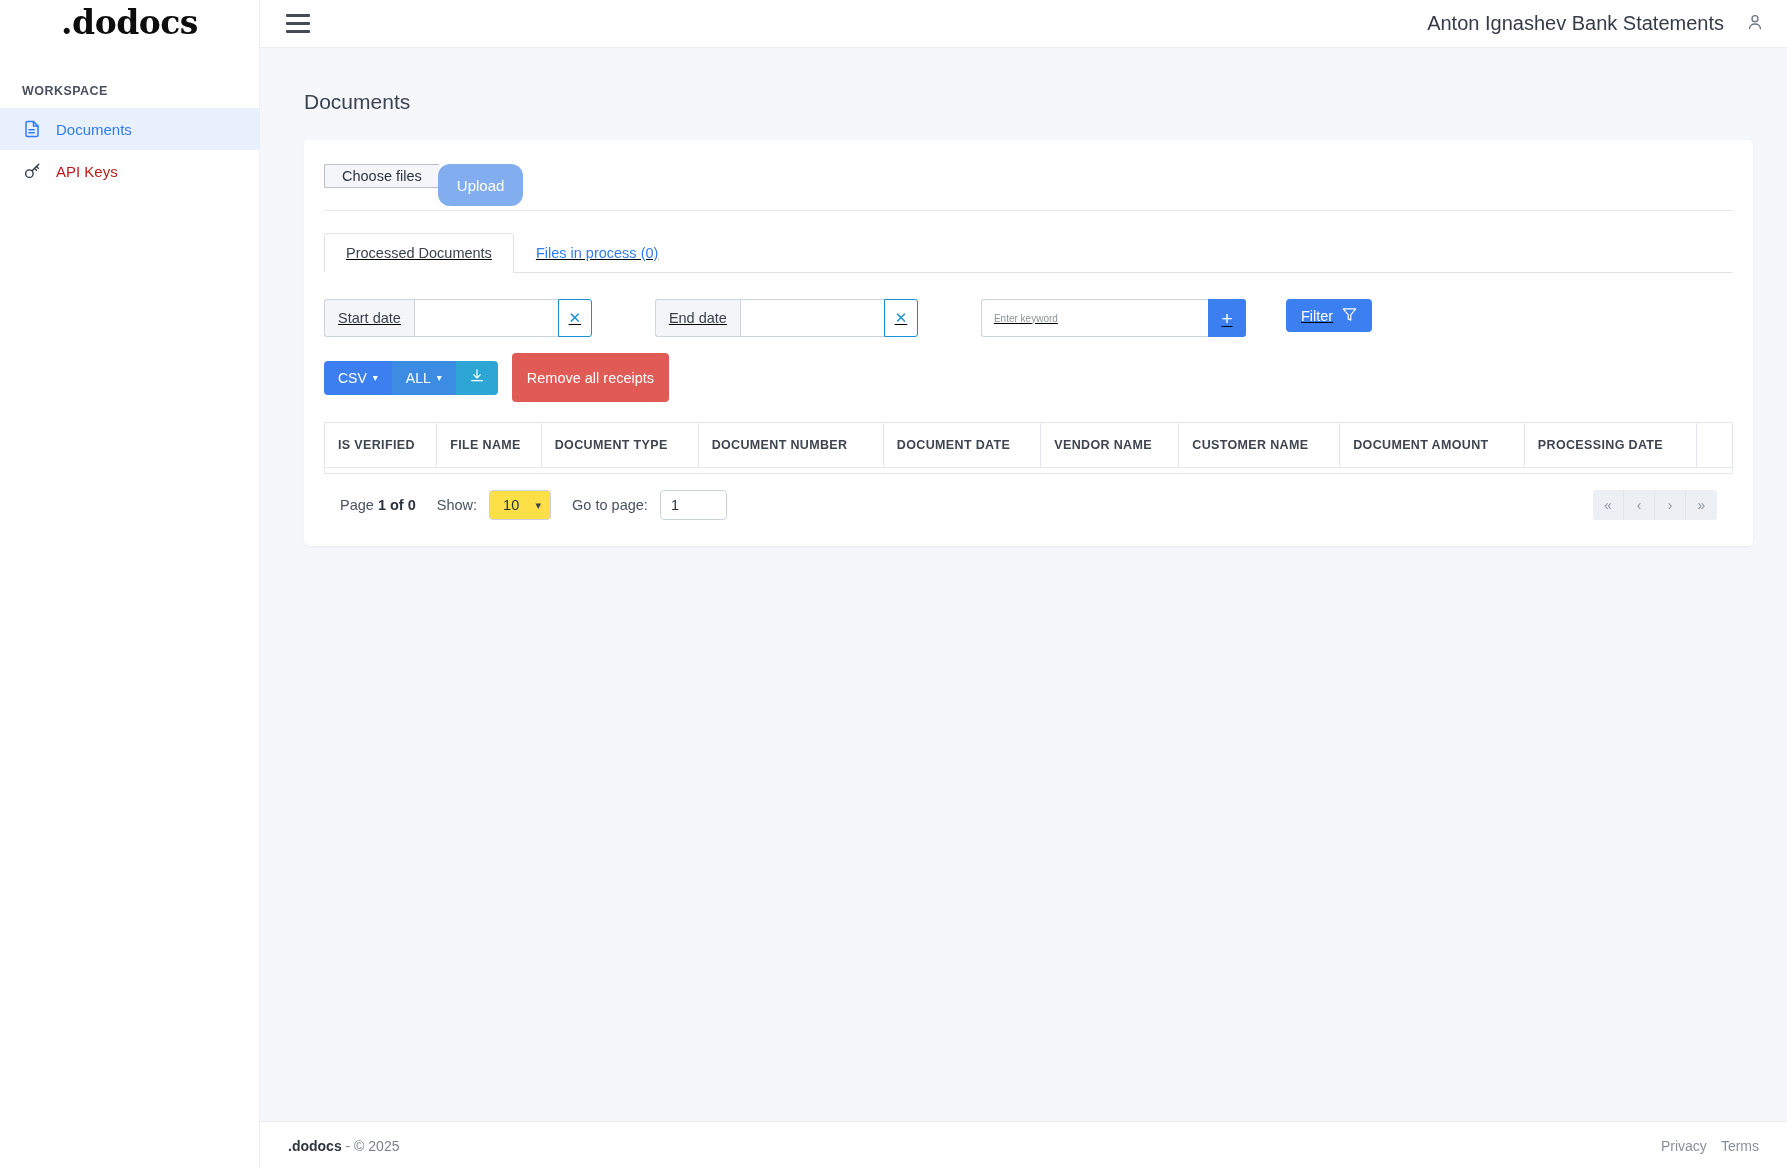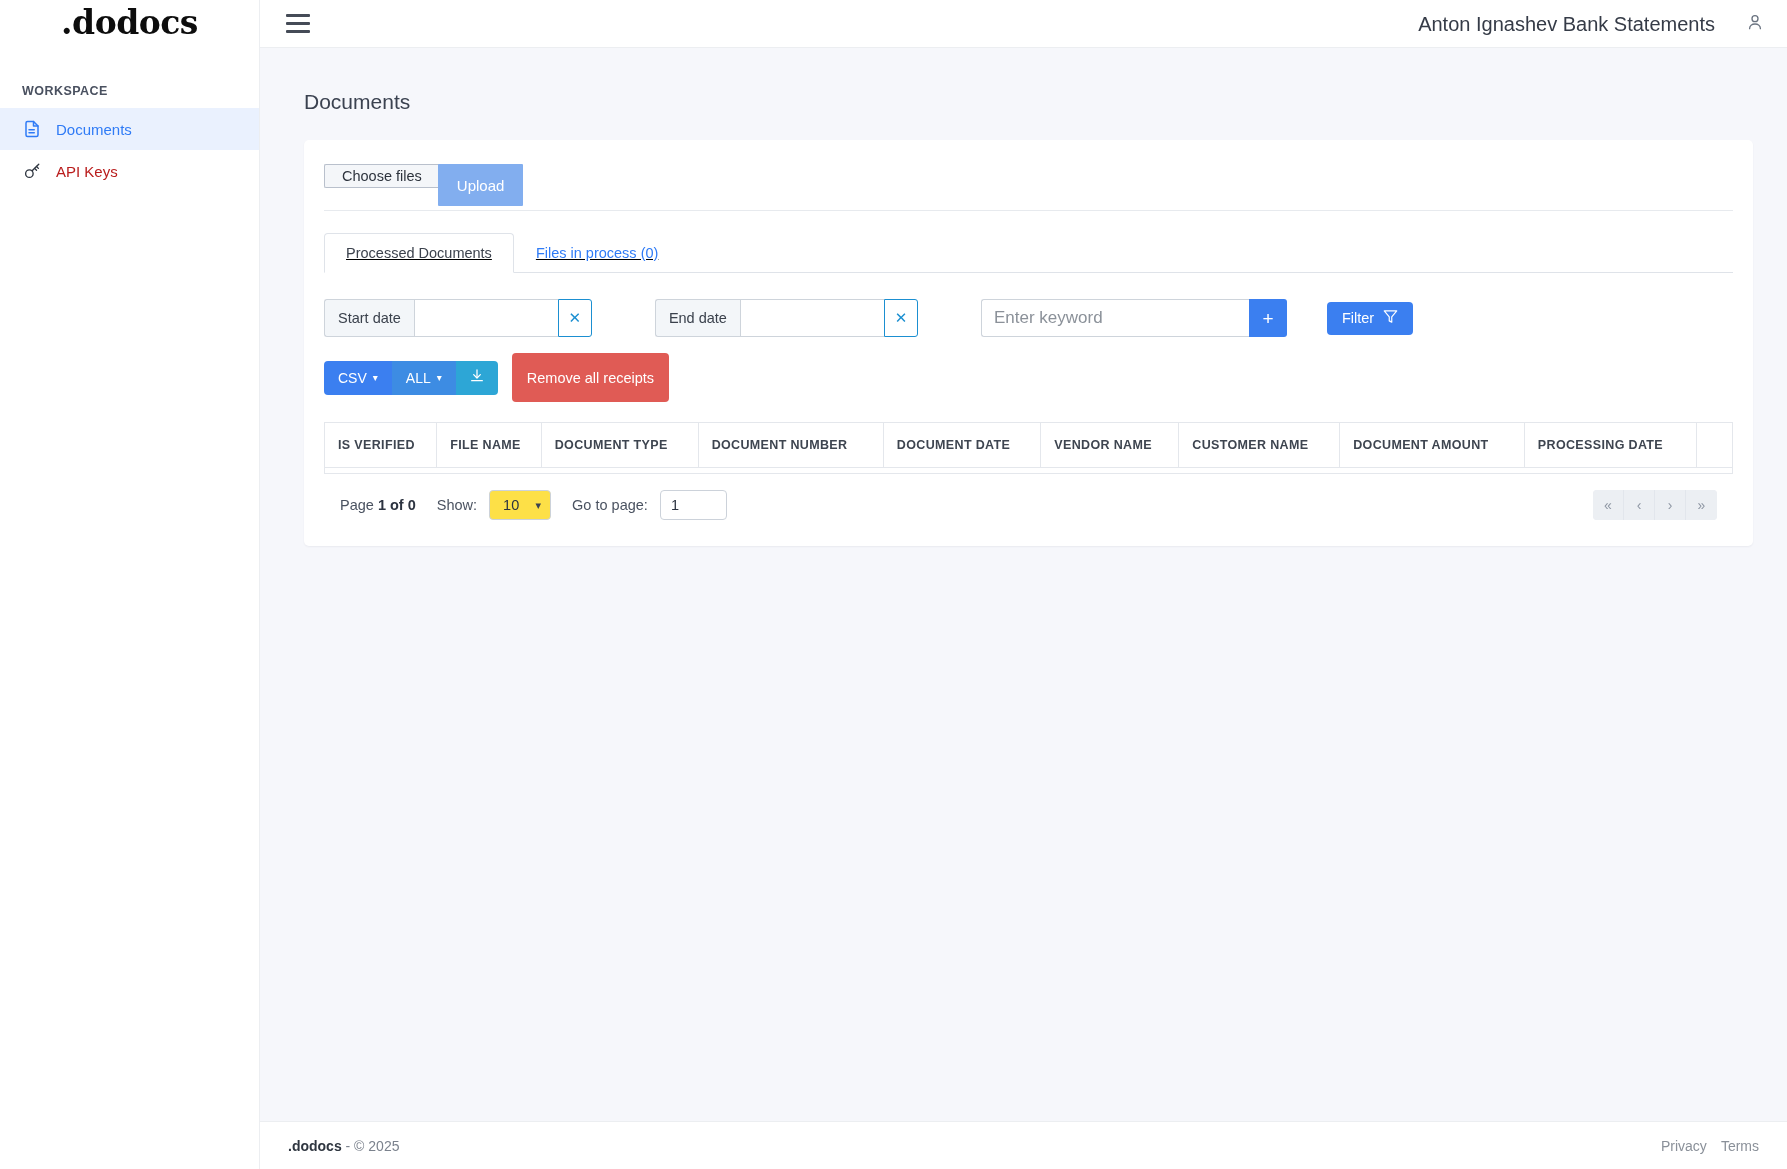--- a/index.html
+++ b/index.html
@@ -48,21 +48,21 @@
     position: relative;
   }
   .topbar {
     height: 48px; min-height: 48px; background: #ffffff;
     border-bottom: 1px solid #eceef1;
     display: flex; align-items: center; justify-content: space-between;
     padding: 0 22px 0 24px;
   }
   .hamburger { display: flex; flex-direction: column; gap: 5px; cursor: pointer; padding: 4px 2px; }
   .hamburger span { display: block; width: 24px; height: 3px; background: #454b57; border-radius: 1px; }
-  .topbar-right { display: flex; align-items: flex-end; gap: 30px; }
+  .topbar-right { display: flex; align-items: center; gap: 21px; }
   .user-name { font-size: 20px; color: #353b47; }
 
   .content { flex: 1; padding: 42px 34px 0 44px; overflow: hidden; }
   .page-title { font-size: 21px; color: #3b4250; margin-bottom: 26px; font-weight: 400; }
 
   .card {
     background: #ffffff; border-radius: 5px;
     box-shadow: 0 1px 2px rgba(30,40,70,.06);
     padding: 24px 20px 26px 20px;
   }
@@ -75,64 +75,64 @@
     border-right: none; border-radius: 2px 0 0 2px;
     font-size: 14.5px; color: #2d333d; cursor: pointer;
   }
   .file-name {
     flex: 1; display: flex; align-items: center; padding: 0 14px;
     background: #ffffff; border: 1px solid #b9c0cc; border-left: 1px solid #c9cfd9;
     font-size: 14.5px; color: #3b414c;
   }
   .upload-btn {
     background: #82aeef; color: #fff; border: none;
-    padding: 0 19px; font-size: 15px; border-radius: 1px;
+    padding: 0 19px; font-size: 15px; border-radius: 12px;
     cursor: pointer; margin-left: -1px;
     font-family: "Liberation Sans", sans-serif;
     height: 42px; align-self: flex-start;
   }
   .divider { height: 1px; background: #e7eaee; margin: 22px 0 0 0; }
 
   
   .tabs { display: flex; border-bottom: 1px solid #dfe3e9; margin-top: 22px; text-decoration: underline; }
   .tab {
     padding: 11px 21px; font-size: 14.5px; cursor: pointer;
     border: 1px solid transparent; margin-bottom: -1px;
     color: #2f7bf6;
   }
   .tab.active {
     color: #3c424d; background: #fff;
     border-color: #dfe3e9 #dfe3e9 #ffffff;
     border-radius: 4px 4px 0 0;
   }
 
   
-  .filter-row { display: flex; align-items: center; margin-top: 26px; gap: 0; }
+  .filter-row { display: flex; margin-top: 26px; gap: 0; text-decoration: underline; }
   .date-group { display: flex; height: 38px; }
   .date-label {
     display: flex; align-items: center; padding: 0 13px;
     background: #f3f6f9; border: 1px solid #ced4db; border-right: none;
     font-size: 14.5px; color: #3a414c; border-radius: 3px 0 0 3px;
   }
   .date-input {
     width: 144px; border: 1px solid #ced4db; border-right: none;
     background: #fff; outline: none; padding: 0 10px; font-size: 14px;
     font-family: "Liberation Sans", sans-serif;
   }
   .date-clear {
     width: 34px; display: flex; align-items: center; justify-content: center;
     background: #fff; border: 1px solid #1b8fd1; color: #1b8fd1;
     font-size: 15px; cursor: pointer; border-radius: 0 3px 3px 0;
   }
   .gap-a { width: 63px; }
   .gap-b { width: 63px; }
   .kw-group { display: flex; height: 38px; }
   .kw-input {
-    width: 268px; border: 1px solid #ced4db; border-right: none;
-    padding: 0 12px; font-size: 17px; color: #333; outline: none;
+    width: 227px; border: 1px solid #ced4db; border-right: none;
+    padding: 0 12px; font-size: 10px; color: #333; outline: none;
     border-radius: 3px 0 0 3px; background: #fff;
     font-family: "Liberation Sans", sans-serif;
   }
   .kw-input::placeholder { color: #8b9199; }
   .kw-add {
     width: 38px; background: #3b7ff0; color: #fff; border: none;
     font-size: 19px; line-height: 1; cursor: pointer;
     display: flex; align-items: center; justify-content: center;
     border-radius: 0 3px 3px 0;
   }

